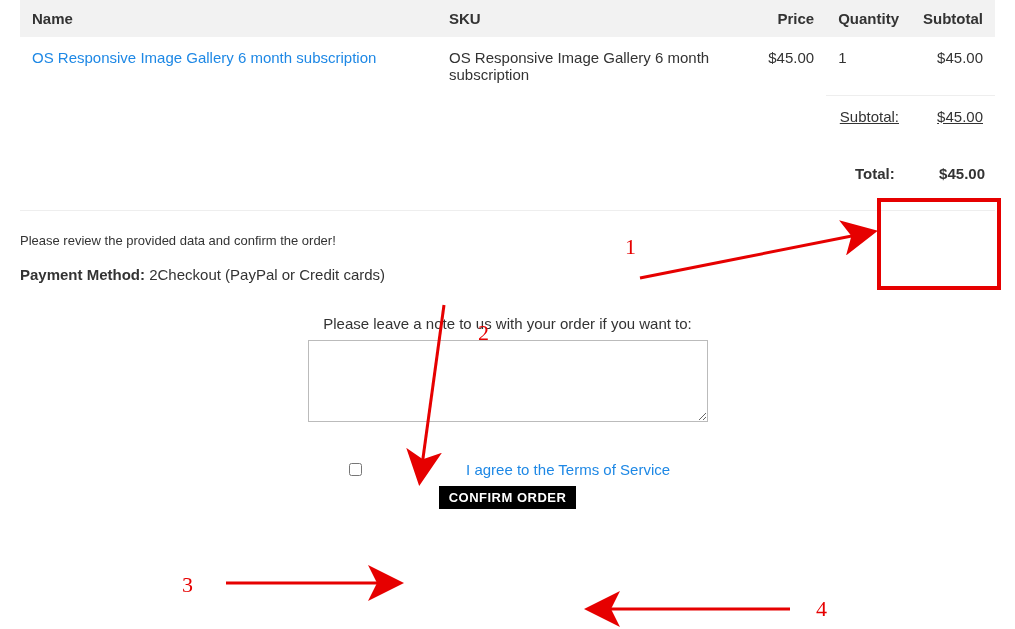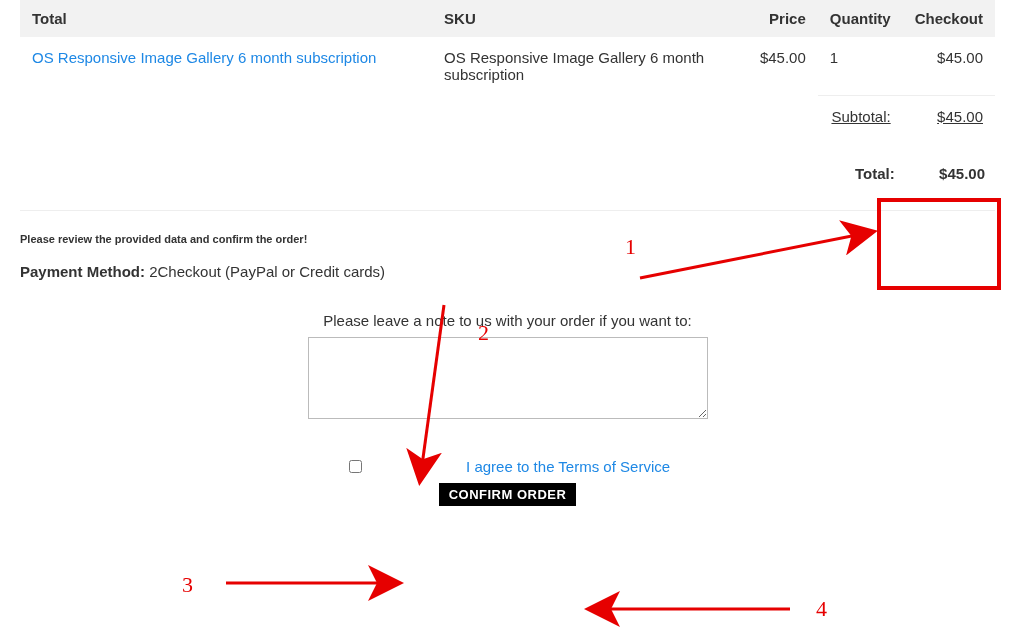--- a/index.html
+++ b/index.html
@@ -12,21 +12,21 @@
   table.cart td{padding:12px 12px;vertical-align:top;}
   table.cart td.r{text-align:right;}
   a.prod{color:#1e88e5;text-decoration:none;}
   .sub-row td{padding-top:0;}
   .sub-line{border-top:1px solid #eee;padding-top:8px;text-decoration:underline;}
   .totals-wrap{display:flex;justify-content:flex-end;margin-top:22px;}
   .totals{min-width:150px;font-size:15px;}
   .totals .trow{display:flex;justify-content:space-between;padding:6px 10px;}
   .totals .trow strong{font-weight:700;}
   .hr{border-top:1px solid #eee;margin:22px 0;}
-  .small{font-size:11px;font-weight:700;}
+  .small{font-size:13px;font-weight:400;}
   .pm{font-size:15px;margin-top:18px;}
   .pm-lab{font-weight:700;}
   .center-col{text-align:center;margin-top:32px;font-size:15px;}
   textarea.note{width:390px;height:72px;margin-top:8px;resize:both;border:1px solid #bbb;font-family:inherit;font-size:14px;padding:4px;}
   .tos-row{margin-top:34px;text-align:center;font-size:15px;}
   .tos-row input[type=checkbox]{margin-right:100px;transform:translateY(1px);}
   .tos-link{color:#1e88e5;text-decoration:none;}
   .confirm{display:inline-block;background:#000;color:#fff;border:none;font-weight:700;font-size:13px;letter-spacing:0.5px;padding:4px 10px;margin-top:8px;cursor:pointer;}
   
   .ann{position:absolute;left:0;top:0;width:100%;height:100%;pointer-events:none;}
@@ -35,25 +35,25 @@
   .numlabel{fill:#e60000;font-family:Georgia,serif;font-size:22px;}
 </style>
 </head>
 <body>
 
 <div class="page">
 
   <table class="cart">
     <thead>
       <tr>
-        <th style="width:400px">Total</th>
+        <th style="width:400px">Name</th>
         <th style="width:300px">SKU</th>
         <th class="r">Price</th>
         <th>Quantity</th>
-        <th class="r">Checkout</th>
+        <th class="r">Subtotal</th>
       </tr>
     </thead>
     <tbody>
       <tr>
         <td><a href="#" class="prod">OS Responsive Image Gallery 6 month subscription</a></td>
         <td>OS Responsive Image Gallery 6 month subscription</td>
         <td class="r">$45.00</td>
         <td>1</td>
         <td class="r">$45.00</td>
       </tr>

